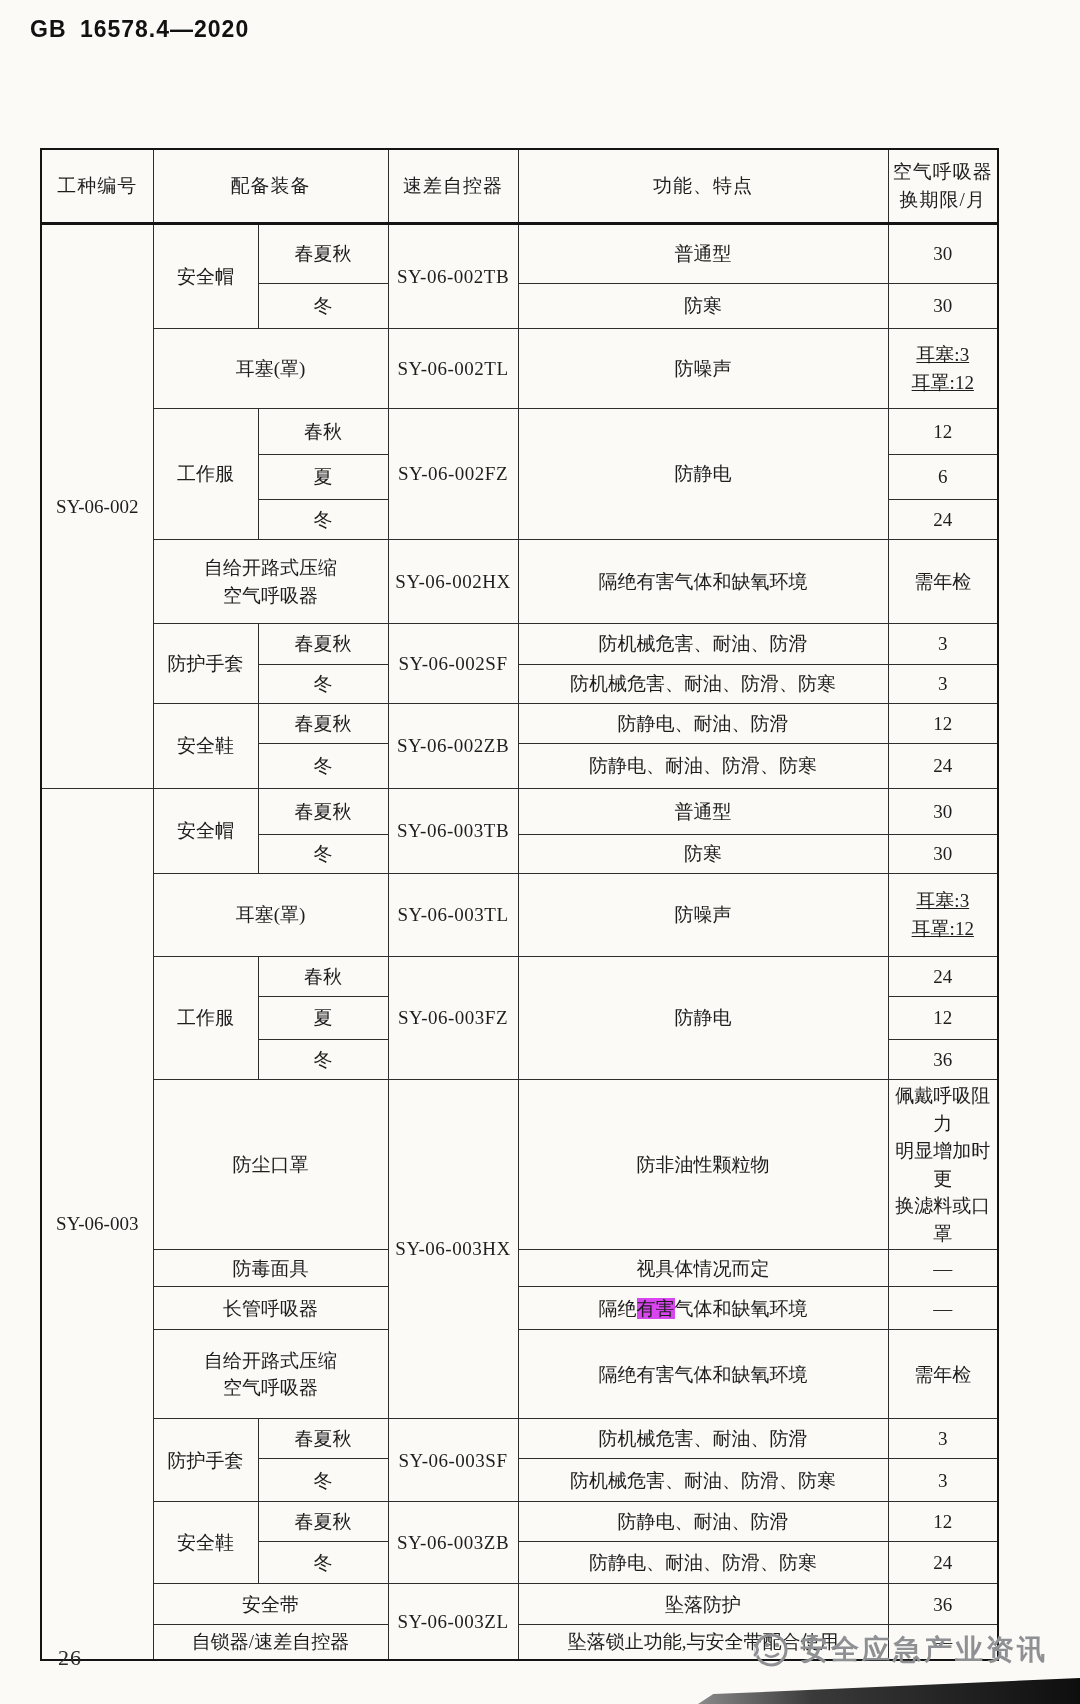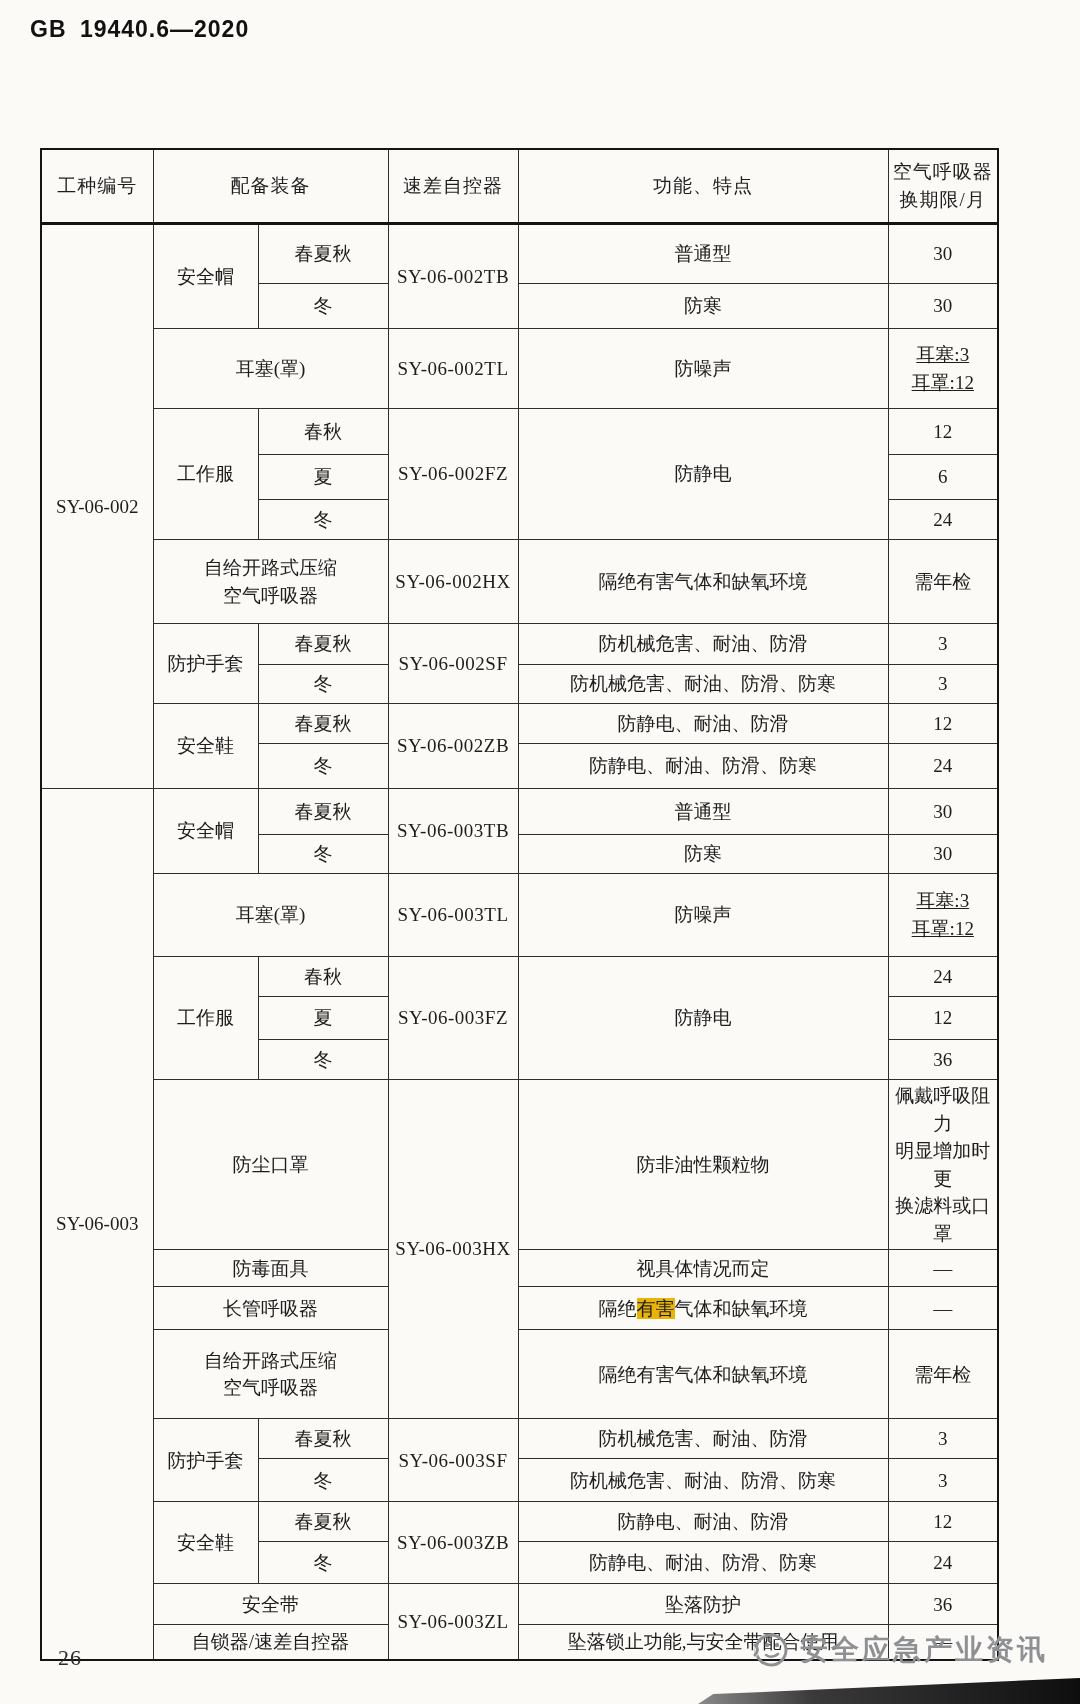--- a/index.html
+++ b/index.html
@@ -35,21 +35,21 @@
   }
   table.main tr.head th{border-bottom:3px solid #141414;height:68px;letter-spacing:1px;}
   .h35{height:35px}.h37{height:37px}.h39{height:39px}.h40{height:40px}
   .h41{height:41px}.h42{height:42px}.h43{height:43px}.h45{height:45px}
   .h46{height:46px}.h60{height:60px}.h80{height:80px}.h83{height:83px}
   .h84{height:84px}.h89{height:89px}.h125{height:125px}
   td.fn{text-align:left;padding-left:12px;}
   td.code{letter-spacing:0.5px;}
   td.period2{line-height:31px;text-decoration:underline;}
   td.period3{font-size:18px;line-height:30px;padding:2px 1px;}
-  .hl{background:#eab308;}
+  .hl{background:#d946ef;}
   .page-number{
     position:absolute;left:58px;top:1645px;
     font-size:22px;color:#2a2a2a;letter-spacing:1px;
   }
   .watermark{
     position:absolute;right:32px;top:1630px;
     display:flex;align-items:center;gap:10px;
     color:#8e9093;
   }
   .watermark-text{
@@ -61,21 +61,21 @@
     position:absolute;left:698px;top:1678px;width:382px;height:26px;
     background:linear-gradient(to right,#8a8a8a,#3a3a3a 30%,#0e0e0e);
     clip-path:polygon(0 100%, 4% 62%, 100% 0, 100% 100%);
   }
 </style>
 </head>
 <body>
 
 <div class="page">
 
-  <div class="doc-code">GB 19440.6—2020</div>
+  <div class="doc-code">GB 16578.4—2020</div>
 
   <table class="main">
     <colgroup>
       <col style="width:112px">
         <col style="width:105px">
         <col style="width:130px">
       <col style="width:130px">
         <col style="width:370px">
         <col style="width:110px">
     </colgroup>

